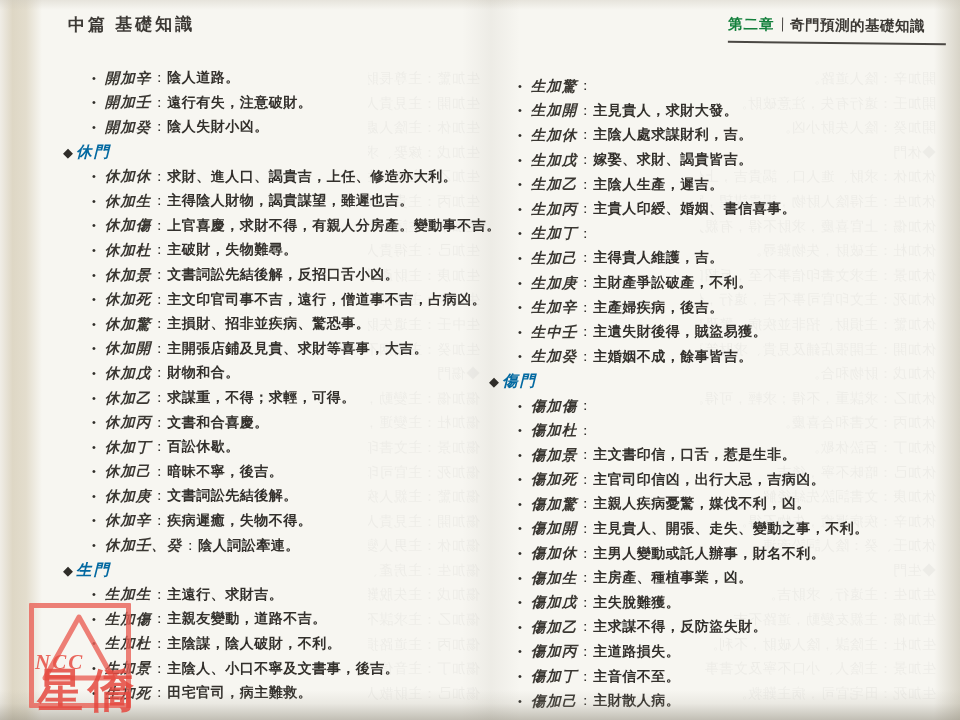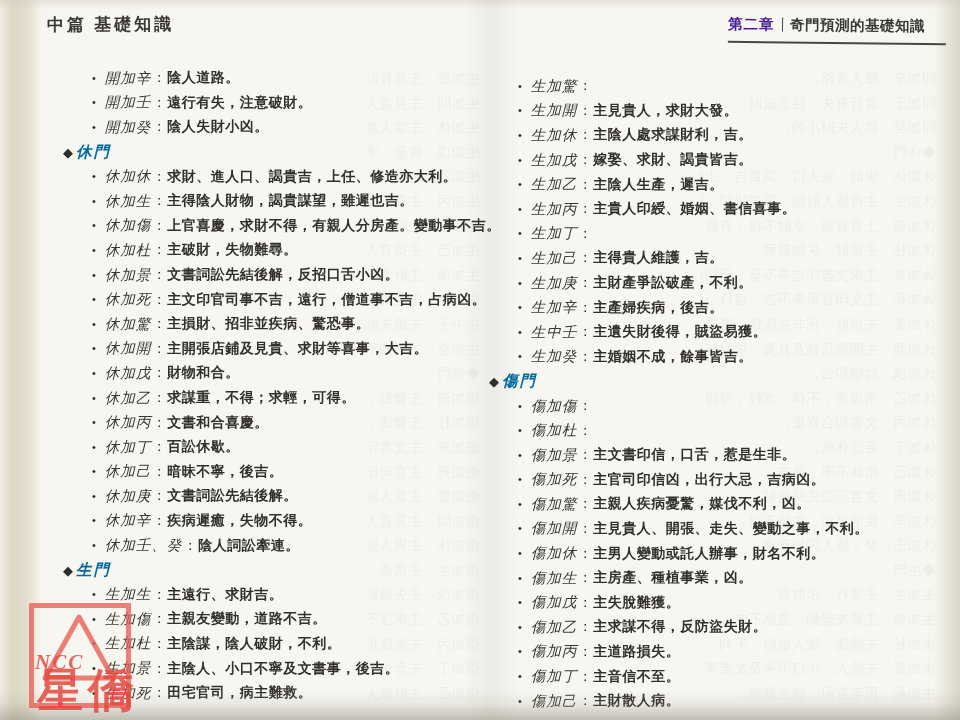--- a/index.html
+++ b/index.html
@@ -14,36 +14,36 @@
     background:linear-gradient(90deg,#f0ede6 0%,#ded7c5 30%,#e3ddcd 62%,rgba(250,249,245,0) 100%);}
   .edge-right{position:absolute;right:0;top:0;width:26px;height:100%;
     background:linear-gradient(270deg,#d8d4c8 0%,rgba(250,249,245,0) 100%);}
   .edge-bottom{position:absolute;left:0;bottom:0;width:100%;height:30px;
     background:linear-gradient(0deg,rgba(140,135,120,.5) 0%,rgba(160,155,140,.15) 55%,rgba(160,155,140,0) 100%);}
   .edge-top{position:absolute;left:0;top:0;width:100%;height:10px;
     background:linear-gradient(180deg,rgba(205,200,188,.4) 0%,rgba(205,200,188,0) 100%);}
   .gutter{position:absolute;left:462px;top:0;width:58px;height:100%;
     background:linear-gradient(90deg,rgba(120,114,98,0) 0%,rgba(120,114,98,.08) 50%,rgba(120,114,98,0) 100%);}
   
-  .hdr-left{position:absolute;left:47px;top:13px;
+  .hdr-left{position:absolute;left:68px;top:13px;
     font-family:"Liberation Serif",serif;font-weight:bold;font-size:17px;
     letter-spacing:3px;color:#3c3935;transform:rotate(-0.4deg);}
   .hdr-right{position:absolute;right:14px;top:16px;width:218px;text-align:left;
     border-bottom:2px solid #4a4743;padding-bottom:7px;transform:rotate(0.6deg);}
-  .hdr-right .chap{font-weight:bold;font-size:14.5px;color:#4c1d95;letter-spacing:1px;}
+  .hdr-right .chap{font-weight:bold;font-size:14.5px;color:#15803d;letter-spacing:1px;}
   .hdr-right .bar{display:inline-block;width:1.5px;height:14px;background:#4a4743;
     margin:0 7px -2px 7px;}
   .hdr-right .ttl{font-weight:bold;font-size:14.5px;color:#3c3935;letter-spacing:.5px;}
   
   .col{position:absolute;white-space:nowrap;}
   .col-left{left:92px;top:66px;width:396px;}
   .col-right{left:518px;top:74px;width:420px;}
   .row{height:24.6px;display:flex;align-items:center;}
   .row .bullet{font-size:11px;color:#2f2d29;margin-right:9px;line-height:1;}
-  .row .key{font-family:"Liberation Serif",serif;font-style:italic;font-weight:normal;
+  .row .key{font-family:"Liberation Serif",serif;font-style:italic;font-weight:bold;
     font-size:14.5px;color:#3a3732;letter-spacing:1px;}
   .row .sep{font-size:14px;color:#35322e;margin:0 1px;}
   .row .desc{font-size:14px;color:#33302c;letter-spacing:.5px;font-weight:bold;}
   .row.section{margin-left:-29px;}
   .row.section .diamond{font-size:13px;color:#2f2d29;margin-right:3px;}
   .row.section .skey{font-family:"Liberation Serif",serif;font-style:italic;font-weight:bold;
     font-size:15.5px;color:#0369a1;letter-spacing:2px;}
   
   .ghost{position:absolute;top:70px;height:630px;overflow:hidden;
     transform:scaleX(-1);opacity:.055;color:#555;pointer-events:none;}

